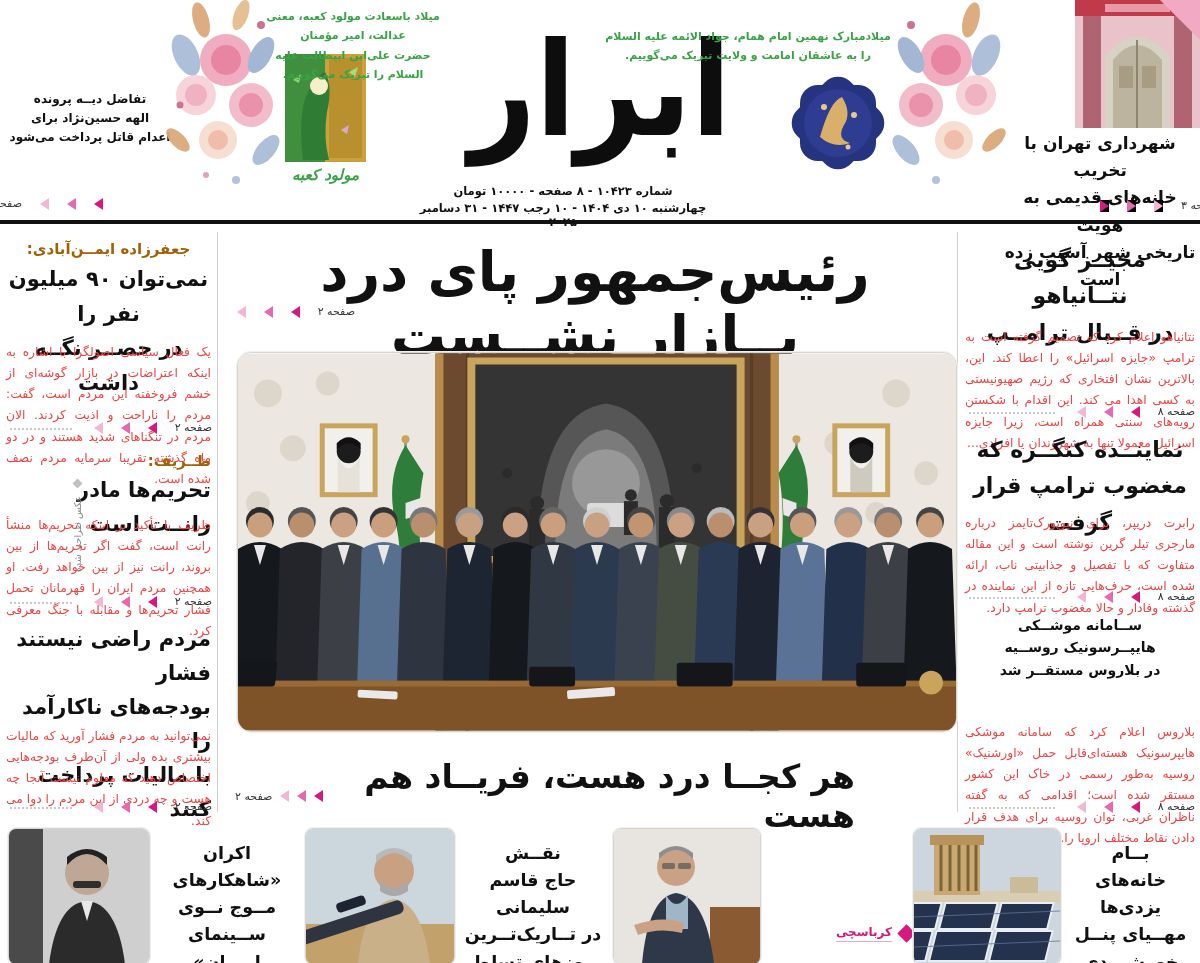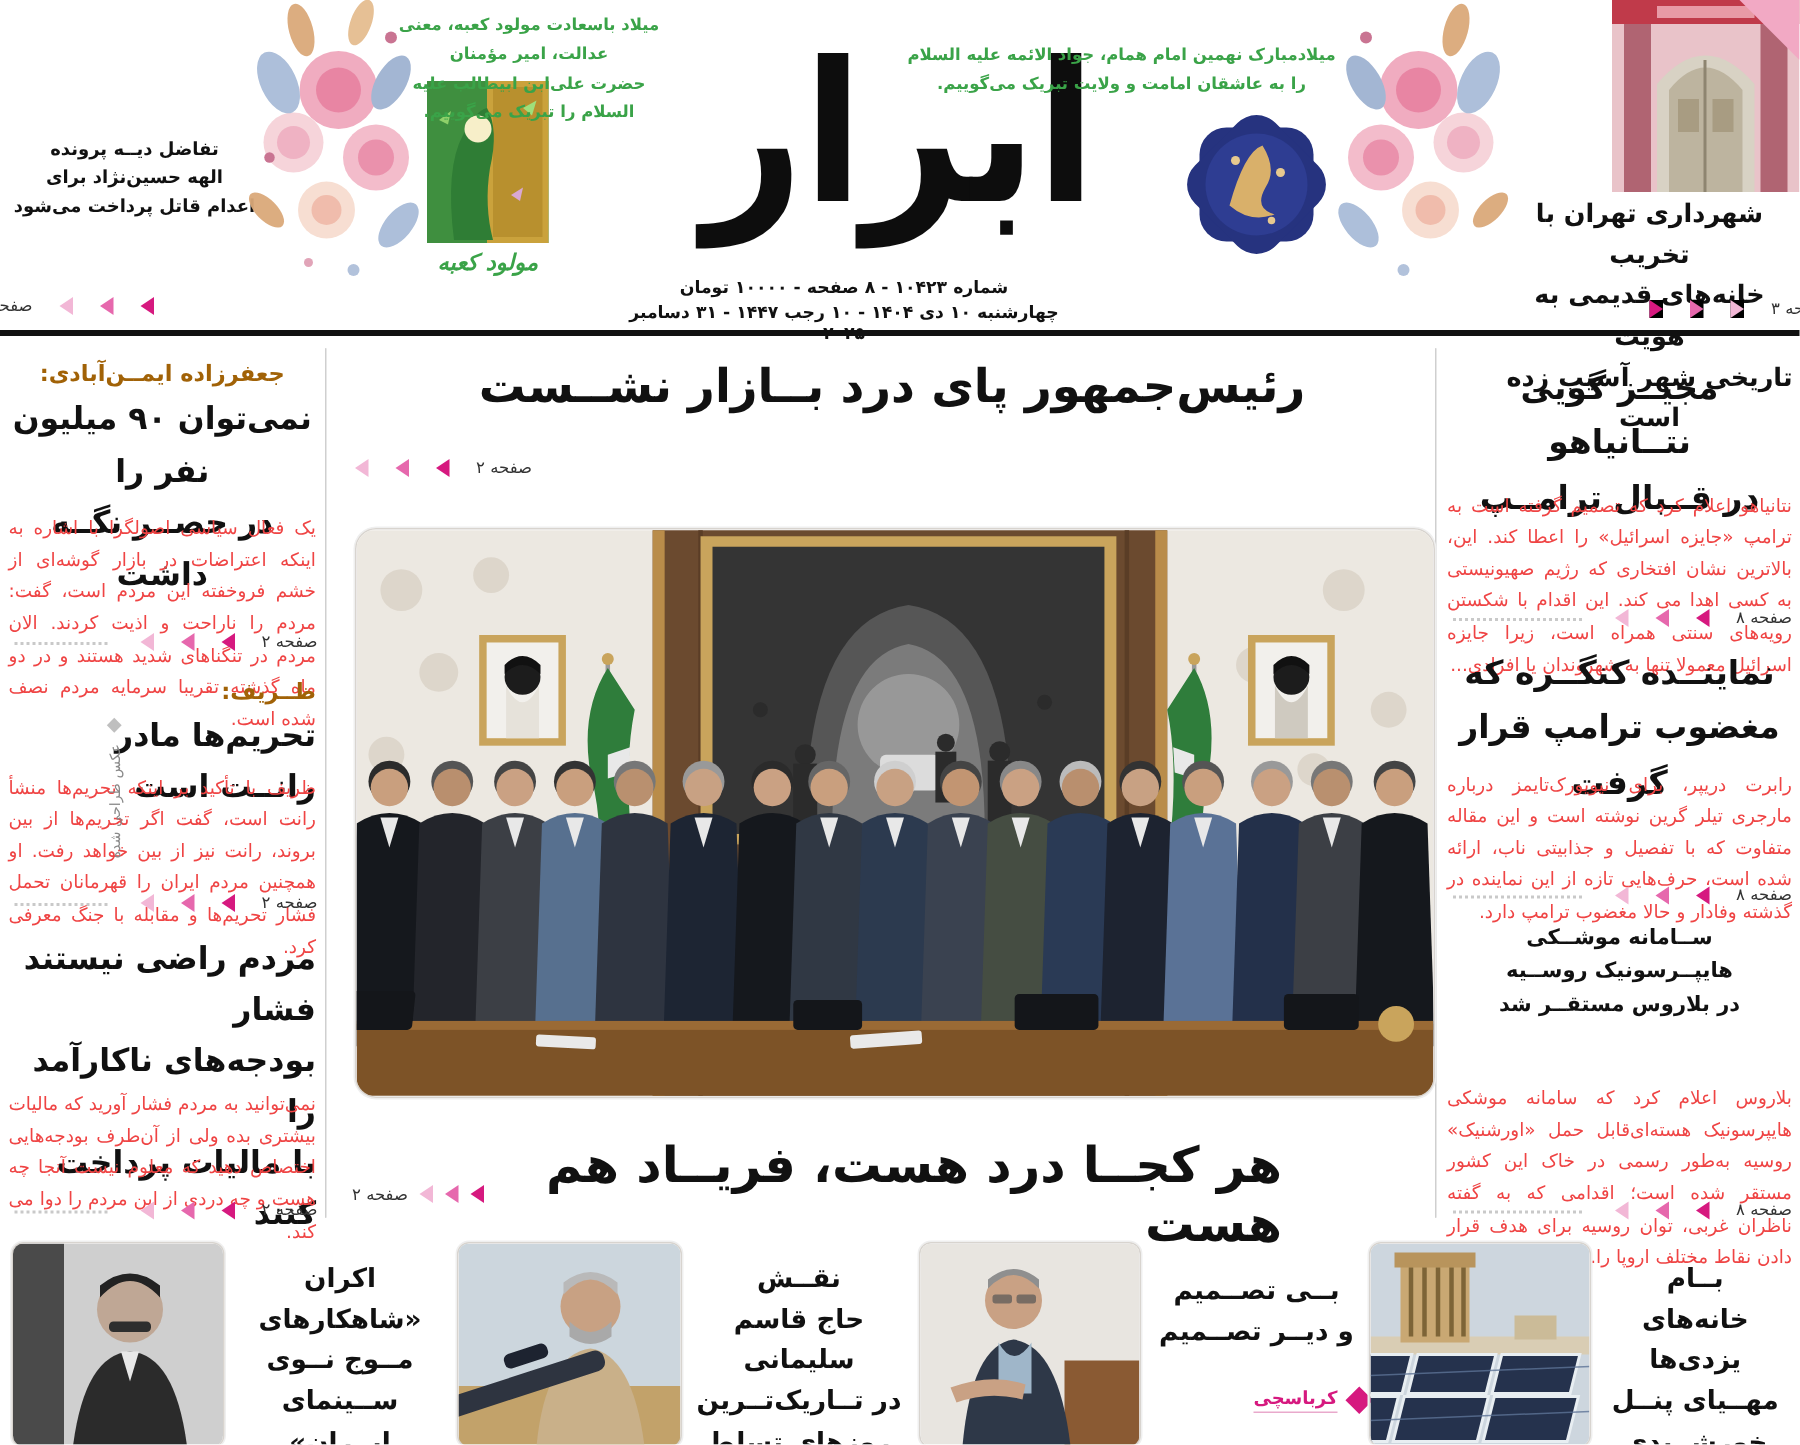--- a/index.html
+++ b/index.html
@@ -230,21 +230,21 @@
 در بلاروس مستقــر شد</div>
   <div class="abs body-text" style="left:965px;top:722px;width:230px;">بلاروس اعلام کرد که سامانه موشکی هایپرسونیک هسته‌ای‌قابل حمل «اورشنیک» روسیه به‌طور رسمی در خاک این کشور مستقر شده است؛ اقدامی که به گفته ناظران غربی، توان روسیه برای هدف قرار دادن نقاط مختلف اروپا را...</div>
   <div class="abs pmarker" style="left:965px;top:800px;width:230px;">
     <span class="plabel">صفحه ۸</span>
     <span class="chev l c1"></span>
     <span class="chev l c2"></span>
     <span class="chev l c3"></span>
     <span class="dots"></span>
   </div>
 
-  <div class="abs title" style="left:235px;top:240px;width:720px;font-size:31px;text-align:center;letter-spacing:-1px;">رئیس‌جمهور پای درد بــازار نشــست</div>
+  <div class="abs title" style="left:235px;top:240px;width:720px;font-size:55px;text-align:center;letter-spacing:-1px;">رئیس‌جمهور پای درد بــازار نشــست</div>
   <div class="abs pmarker" style="left:245px;top:305px;width:110px;">
     <span class="plabel">صفحه ۲</span>
     <span class="chev l c1"></span>
     <span class="chev l c2"></span>
     <span class="chev l c3"></span>
   </div>
 
   <div class="abs" style="left:208px;top:560px;width:14px;height:150px;">
     <div style="transform:rotate(-90deg) translate(-70px,0);transform-origin:top left;width:150px;font-size:9.5px;color:#8a8a8a;white-space:nowrap;">
       <span class="diamond" style="width:7px;height:7px;background:#bfbfbf;margin-left:6px;"></span>
@@ -480,22 +480,20 @@
       <rect x="96" y="78" width="50" height="57" fill="#8a5a33"></rect>
       <circle cx="62" cy="38" r="19" fill="#c9a184"></circle>
       <path d="M45 30 Q62 12 79 30 L79 24 Q62 10 45 24 Z" fill="#8f8f8f"></path>
       <rect x="48" y="34" width="13" height="6" rx="2" fill="#555" opacity="0.7"></rect>
       <rect x="64" y="34" width="13" height="6" rx="2" fill="#555" opacity="0.7"></rect>
       <path d="M28 135 Q34 68 62 64 Q92 68 100 135 Z" fill="#2e3848"></path>
       <path d="M52 66 Q62 84 74 66 L74 100 L52 100 Z" fill="#9fb6c9"></path>
       <path d="M20 96 Q48 86 70 94 L68 104 Q46 98 24 106 Z" fill="#c9a184"></path>
     </svg>
   </div>
-  <div class="abs card-title prelines" style="left:763px;top:848px;width:150px;">بــی تصــمیم
-و دیــر تصــمیم</div>
   <div class="abs" style="left:763px;top:925px;width:150px;display:flex;align-items:center;justify-content:flex-start;gap:8px;">
     <span class="diamond"></span>
     <span class="byline-pink" style="border-bottom:1px solid #e9a9cc;padding-bottom:2px;">کرباسچی</span>
   </div>
 
   <div class="abs photo-wrap" style="left:913px;top:828px;width:146px;height:135px;border-radius:8px;">
     <svg width="146" height="135" viewBox="0 0 146 135">
       <rect width="146" height="135" fill="#cdd6de"></rect>
       <rect x="0" y="62" width="146" height="12" fill="#d9cdb4"></rect>
       <rect x="96" y="48" width="28" height="16" fill="#cbbb98"></rect>

